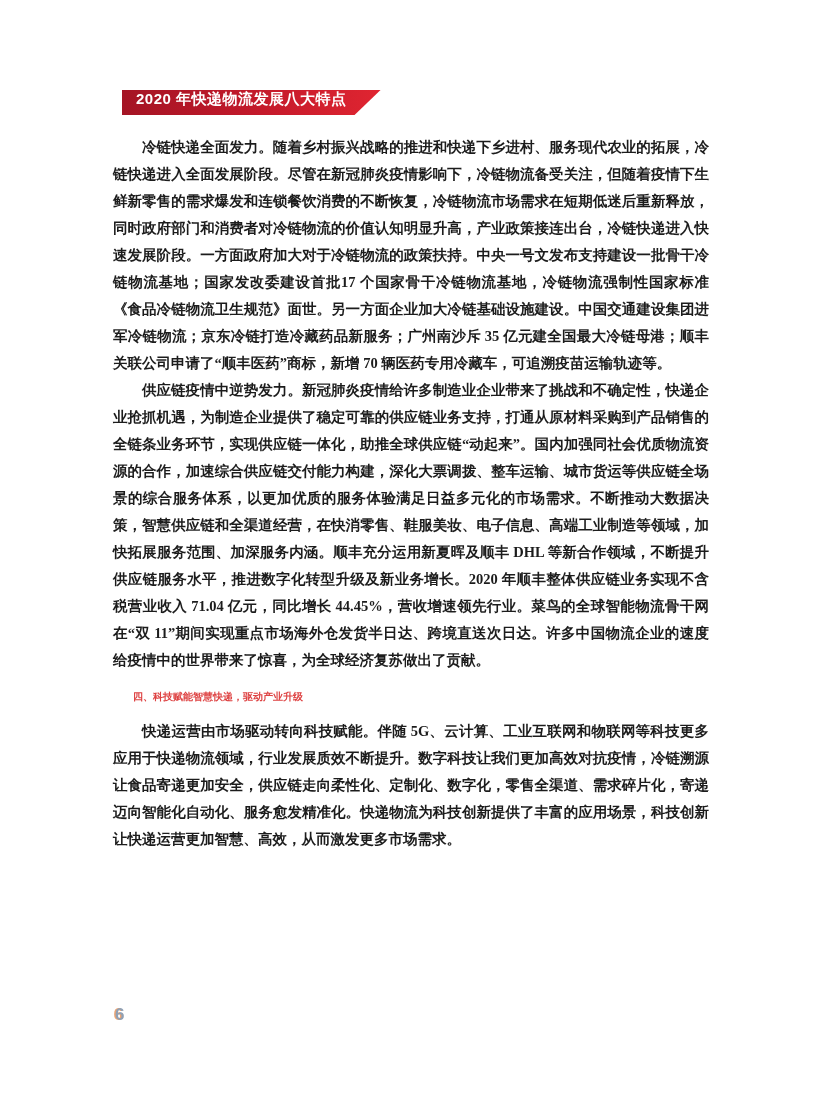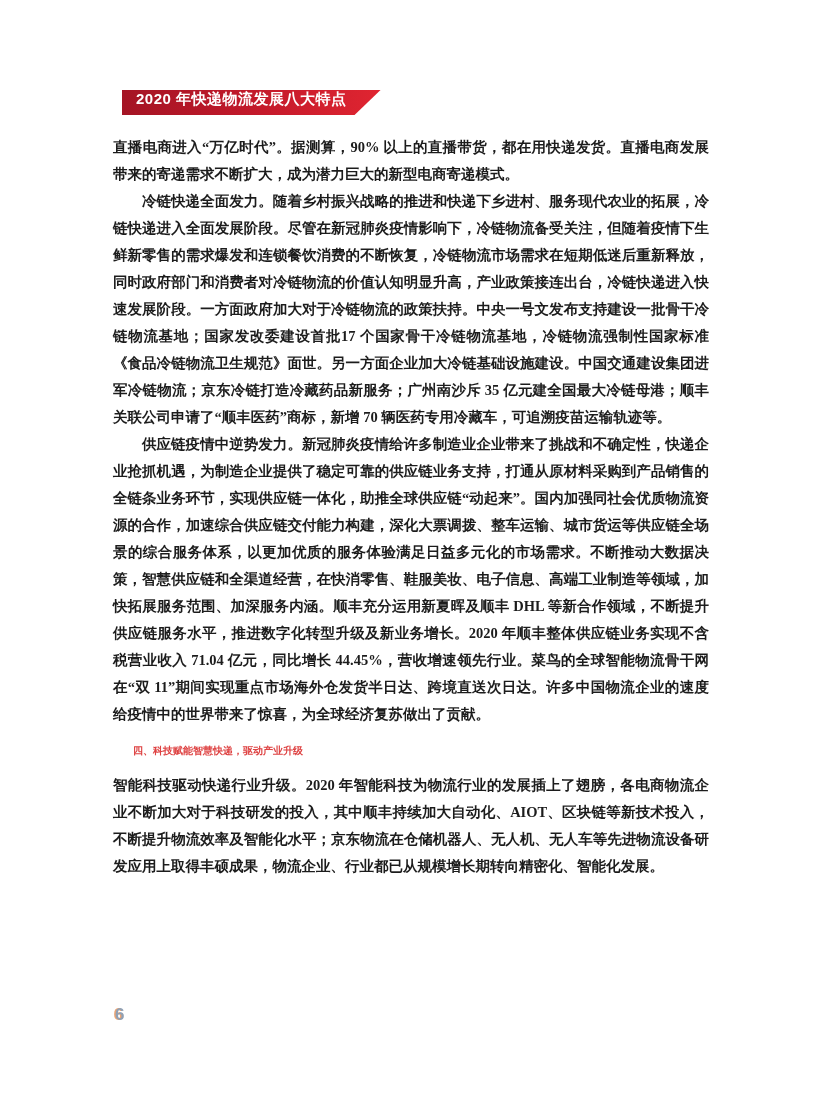--- a/index.html
+++ b/index.html
@@ -68,22 +68,21 @@
 </head>
 <body>
 
 <div class="page">
 
   <div class="banner">
     <span class="banner-label">2020 年快递物流发展八大特点</span>
   </div>
 
   <div class="article">
-    <p>直播电商进入“万亿时代”。据测算，90% 以上的直播带货，都在用快递发货。直播电商发展带来的寄递需求不断扩大，成为潜力巨大的新型电商寄递模式。</p>
     <p class="indent">冷链快递全面发力。随着乡村振兴战略的推进和快递下乡进村、服务现代农业的拓展，冷链快递进入全面发展阶段。尽管在新冠肺炎疫情影响下，冷链物流备受关注，但随着疫情下生鲜新零售的需求爆发和连锁餐饮消费的不断恢复，冷链物流市场需求在短期低迷后重新释放，同时政府部门和消费者对冷链物流的价值认知明显升高，产业政策接连出台，冷链快递进入快速发展阶段。一方面政府加大对于冷链物流的政策扶持。中央一号文发布支持建设一批骨干冷链物流基地；国家发改委建设首批17 个国家骨干冷链物流基地，冷链物流强制性国家标准《食品冷链物流卫生规范》面世。另一方面企业加大冷链基础设施建设。中国交通建设集团进军冷链物流；京东冷链打造冷藏药品新服务；广州南沙斥 35 亿元建全国最大冷链母港；顺丰关联公司申请了“顺丰医药”商标，新增 70 辆医药专用冷藏车，可追溯疫苗运输轨迹等。</p>
     <p class="indent">供应链疫情中逆势发力。新冠肺炎疫情给许多制造业企业带来了挑战和不确定性，快递企业抢抓机遇，为制造企业提供了稳定可靠的供应链业务支持，打通从原材料采购到产品销售的全链条业务环节，实现供应链一体化，助推全球供应链“动起来”。国内加强同社会优质物流资源的合作，加速综合供应链交付能力构建，深化大票调拨、整车运输、城市货运等供应链全场景的综合服务体系，以更加优质的服务体验满足日益多元化的市场需求。不断推动大数据决策，智慧供应链和全渠道经营，在快消零售、鞋服美妆、电子信息、高端工业制造等领域，加快拓展服务范围、加深服务内涵。顺丰充分运用新夏晖及顺丰 DHL 等新合作领域，不断提升供应链服务水平，推进数字化转型升级及新业务增长。2020 年顺丰整体供应链业务实现不含税营业收入 71.04 亿元，同比增长 44.45%，营收增速领先行业。菜鸟的全球智能物流骨干网在“双 11”期间实现重点市场海外仓发货半日达、跨境直送次日达。许多中国物流企业的速度给疫情中的世界带来了惊喜，为全球经济复苏做出了贡献。</p>
     <h2 class="section-heading">四、科技赋能智慧快递，驱动产业升级</h2>
-    <p>智能科技驱动快递行业升级。2020 年智能科技为物流行业的发展插上了翅膀，各电商物流企业不断加大对于科技研发的投入，其中顺丰持续加大自动化、AIOT、区块链等新技术投入，不断提升物流效率及智能化水平；京东物流在仓储机器人、无人机、无人车等先进物流设备研发应用上取得丰硕成果，物流企业、行业都已从规模增长期转向精密化、智能化发展。</p>
+    <p class="indent">快递运营由市场驱动转向科技赋能。伴随 5G、云计算、工业互联网和物联网等科技更多应用于快递物流领域，行业发展质效不断提升。数字科技让我们更加高效对抗疫情，冷链溯源让食品寄递更加安全，供应链走向柔性化、定制化、数字化，零售全渠道、需求碎片化，寄递迈向智能化自动化、服务愈发精准化。快递物流为科技创新提供了丰富的应用场景，科技创新让快递运营更加智慧、高效，从而激发更多市场需求。</p>
   </div>
 
   <div class="page-number">6</div>
 
 </div>
 
 </body></html>

